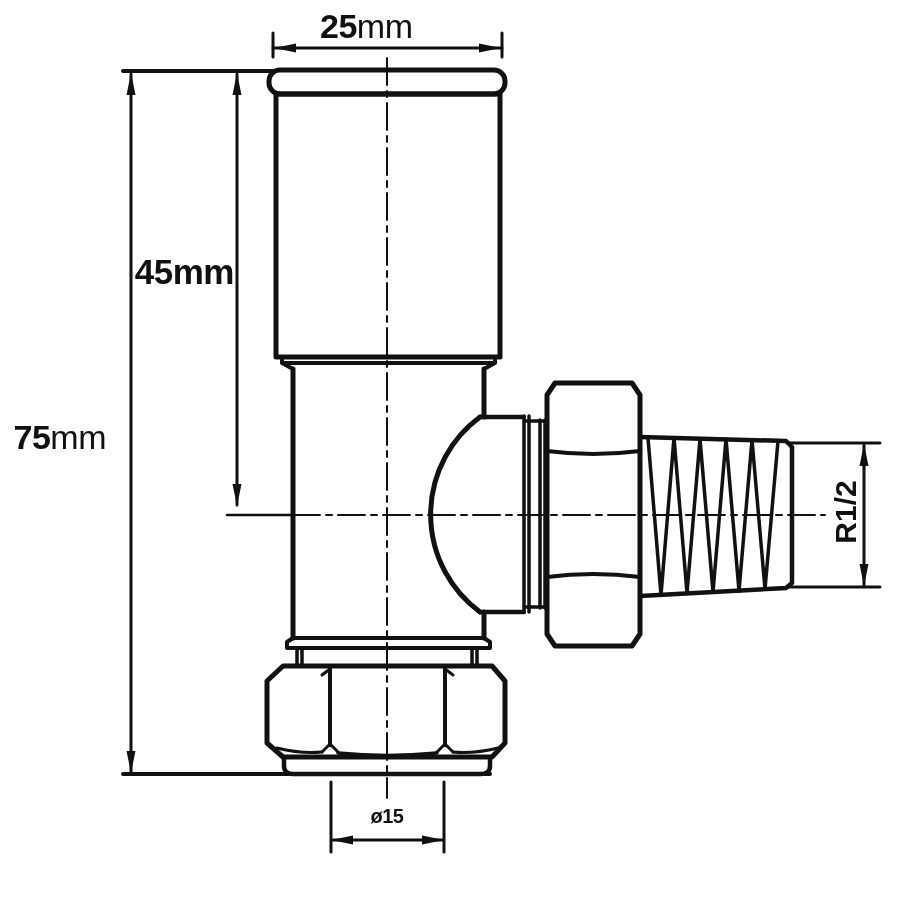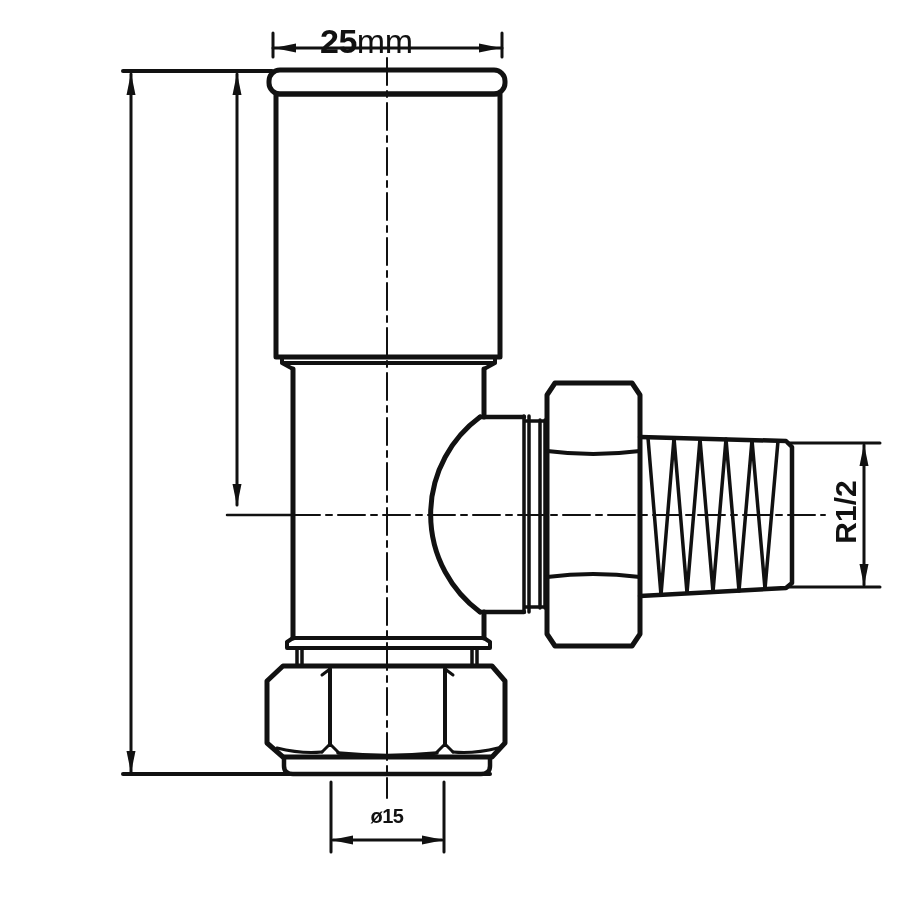--- a/index.html
+++ b/index.html
@@ -14,21 +14,21 @@
   .dim-label{
     position:absolute;
     color:#111111;
     line-height:1;
     white-space:nowrap;
     letter-spacing:-0.5px;
   }
   .dim-label .val{font-weight:700;}
   .dim-label .unit{font-weight:400;}
   .dim-label.all-bold .unit{font-weight:700;}
-  #label-25{left:320px;top:24px;font-size:34px;}
+  #label-25{left:320px;top:9px;font-size:34px;}
   #label-45{left:114px;top:254px;width:120px;text-align:right;font-size:35px;}
   #label-75{left:0px;top:420px;width:106px;text-align:right;font-size:34px;}
   #label-r12{
     left:781px;top:486px;width:130px;height:52px;
     display:flex;align-items:center;justify-content:center;
     transform:rotate(-90deg);
     font-size:30px;font-weight:700;letter-spacing:0;
   }
   #label-d15{left:337px;top:806px;width:100px;text-align:center;font-size:20px;font-weight:700;}
 </style>
@@ -132,21 +132,27 @@
       <path d="M333 840 H442" stroke-width="3"></path>
       <polygon points="331,840 353,835.5 353,844.5" fill="#111111" stroke="none"></polygon>
       <polygon points="444,840 422,835.5 422,844.5" fill="#111111" stroke="none"></polygon>
     </g>
   </svg>
 
   <div class="dim-label" id="label-25">
     <span class="val">25</span><span class="unit">mm</span>
   </div>
 
+  <div class="dim-label all-bold" id="label-45">
+    <span class="val">45</span><span class="unit">mm</span>
+  </div>
 
+  <div class="dim-label" id="label-75">
+    <span class="val">75</span><span class="unit">mm</span>
+  </div>
 
   <div class="dim-label" id="label-r12">
     <span class="val">R1/2</span>
   </div>
 
   <div class="dim-label" id="label-d15">
     <span class="val">ø</span><span class="val">15</span>
   </div>
 
 </div>

